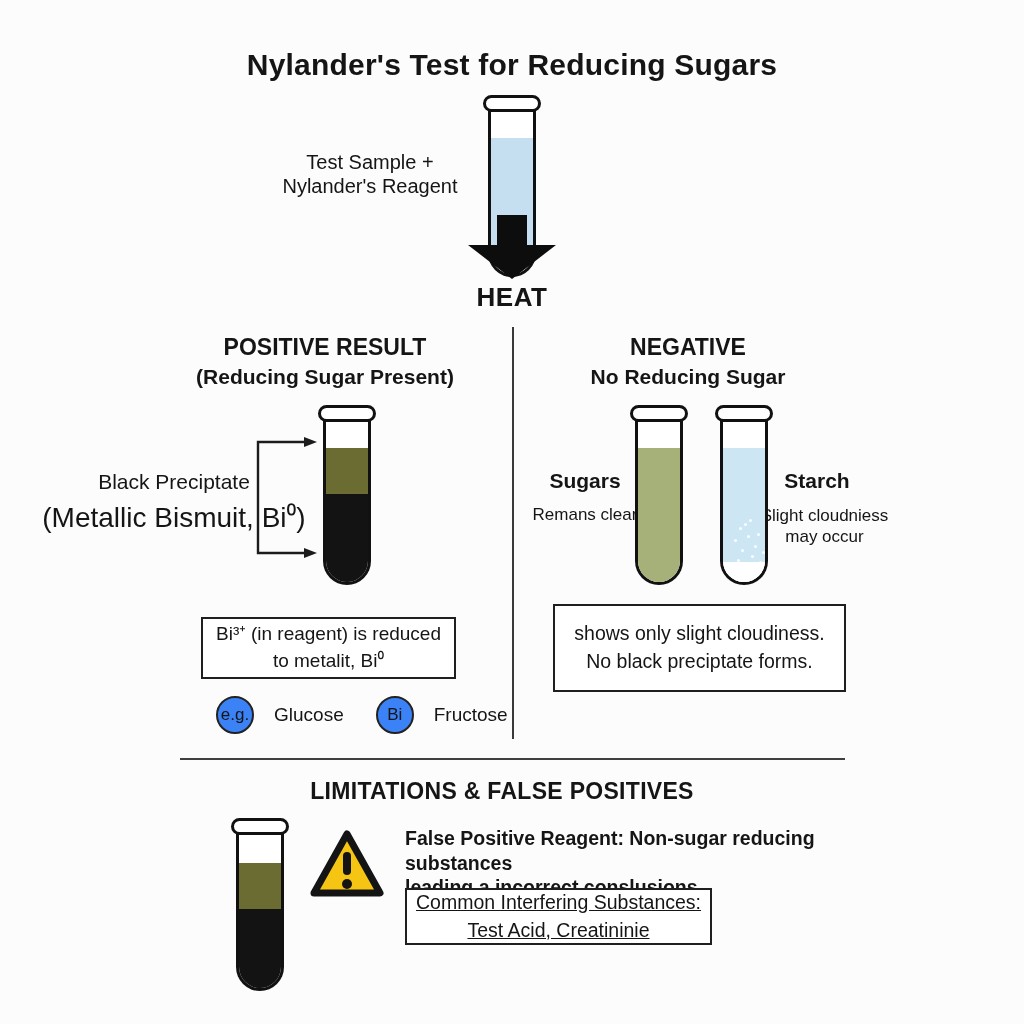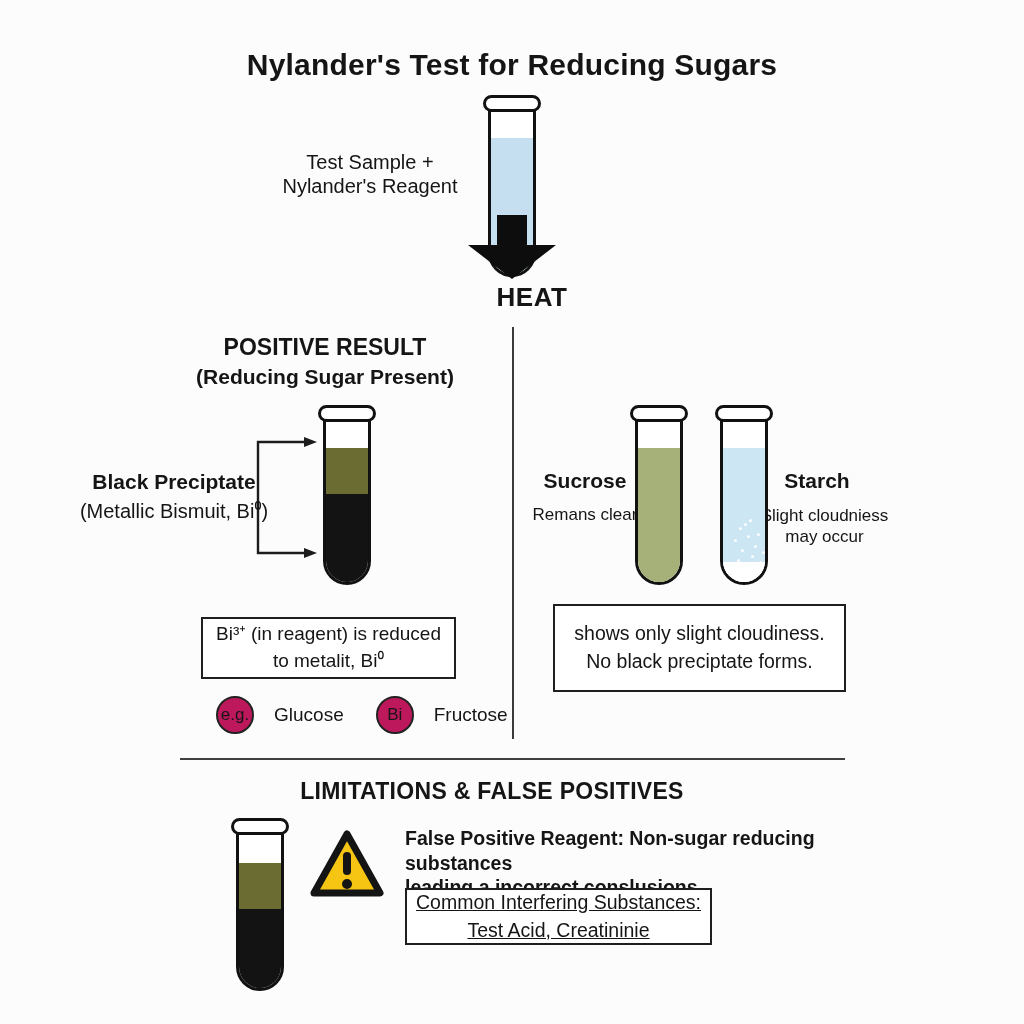--- a/index.html
+++ b/index.html
@@ -24,54 +24,54 @@
   .speckles{position:absolute;bottom:16px;left:6px;width:3px;height:3px;border-radius:50%;background:#fff;opacity:.9;
     box-shadow:8px -4px 0 #fff,16px 2px 0 #fff,22px -8px 0 #fff,30px -2px 0 #fff,
     12px -14px 0 #fff,25px -18px 0 #fff,5px -24px 0 #fff,18px -28px 0 #fff,
     33px -12px 0 #fff,10px -36px 0 #fff,28px -30px 0 #fff,20px -44px 0 #fff,15px -40px 0 #fff;}
 
   
   .sample-label{top:150px;left:240px;width:260px;font-size:20px;line-height:24px;}
   .heat-arrow{top:215px;left:468px;width:88px;z-index:3;}
   .heat-arrow .shaft{width:30px;height:30px;background:#0d0d0d;margin:0 auto;}
   .heat-arrow .head{width:0;height:0;border-left:44px solid transparent;border-right:44px solid transparent;border-top:34px solid #0d0d0d;}
-  .heat-label{top:282px;left:432px;width:200px;font-size:26px;font-weight:bold;letter-spacing:.5px;}
+  .heat-label{top:282px;left:412px;width:200px;font-size:26px;font-weight:bold;letter-spacing:.5px;}
 
   
   .vdivider{top:327px;left:512px;width:2px;height:412px;background:#3a3a3a;}
   .hdivider{top:758px;left:180px;width:665px;height:2px;background:#3f3f3f;}
 
   
   .pos-head{top:334px;left:110px;width:430px;}
   .neg-head{top:334px;left:523px;width:330px;}
   .h1{font-size:23px;font-weight:bold;}
   .h2{font-size:21px;font-weight:bold;margin-top:4px;}
 
   
   .precip-label{top:470px;left:28px;width:292px;}
-  .precip-l1{font-size:21px;font-weight:bold;}
-  .precip-l2{font-size:20px;margin-top:3px;}
+  .precip-l1{font-size:21px;font-weight:normal;}
+  .precip-l2{font-size:28px;margin-top:3px;}
   .note-box{border:2px solid #1f1f1f;background:#fff;font-size:19px;line-height:1.42;display:flex;flex-direction:column;justify-content:center;}
   .box1{top:617px;left:201px;width:251px;height:58px;}
   .examples{top:696px;left:216px;display:flex;align-items:center;}
-  .eg-circle{width:38px;height:38px;border:2.5px solid #222;border-radius:50%;background:#be185d;
+  .eg-circle{width:38px;height:38px;border:2.5px solid #222;border-radius:50%;background:#3b82f6;
     display:flex;align-items:center;justify-content:center;font-size:17px;flex:0 0 auto;box-sizing:border-box;}
   .eg-label{font-size:19px;margin-left:20px;}
   .eg-gap{width:32px;}
 
   
   .sucrose-label{top:469px;left:518px;width:134px;}
   .starch-label{top:469px;left:752px;width:130px;}
   .tube-name{font-size:21px;font-weight:bold;}
   .tube-note{font-size:17px;line-height:21px;margin-top:11px;}
   .box2{top:604px;left:553px;width:289px;height:84px;font-size:19.5px;}
   .starch-note{top:505px;left:742px;width:165px;font-size:17px;line-height:21px;}
 
   
-  .limit-head{top:778px;left:8px;width:968px;font-size:23px;font-weight:bold;letter-spacing:.3px;}
+  .limit-head{top:778px;left:18px;width:968px;font-size:23px;font-weight:bold;letter-spacing:.3px;}
   .warn-text{top:826px;left:405px;width:470px;font-size:19.5px;font-weight:bold;line-height:24.5px;}
   .box3{top:888px;left:405px;width:303px;height:53px;font-size:19.5px;text-decoration:underline;}
 
   
   .c-lightblue{background:var(--liquid_light_blue);}
   .c-olive{background:var(--precipitate_olive);}
   .c-black{background:var(--precipitate_black);}
   .c-sage{background:var(--sucrose_sage);}
   .c-starchblue{background:var(--starch_blue);}
 </style>
@@ -133,39 +133,43 @@
   </div>
 
   <div class="abs examples">
     <div class="eg-circle">e.g.</div>
     <div class="eg-label">Glucose</div>
     <div class="eg-gap"></div>
     <div class="eg-circle">Bi</div>
     <div class="eg-label">Fructose</div>
   </div>
 
+  <div class="abs neg-head center">
+    <div class="h1">NEGATIVE</div>
+    <div class="h2">No Reducing Sugar</div>
+  </div>
 
   <div class="tube" style="left:630px;top:405px;">
     <div class="rim"></div>
     <div class="body" style="height:167px;">
       <div class="liquid c-sage" style="top:30px;bottom:0;"></div>
     </div>
   </div>
 
   <div class="tube" style="left:715px;top:405px;">
     <div class="rim"></div>
     <div class="body" style="height:167px;">
       <div class="liquid c-starchblue" style="top:30px;bottom:0;"></div>
       <div class="sediment"></div>
       <div class="speckles"></div>
     </div>
   </div>
 
   <div class="abs sucrose-label center">
-    <div class="tube-name">Sucrose</div>
+    <div class="tube-name">Sugars</div>
     <div class="tube-note">Remans clear</div>
   </div>
 
   <div class="abs starch-label center">
     <div class="tube-name">Starch</div>
   </div>
   <div class="abs starch-note center">
     <div>Slight cloudniess</div>
     <div>may occur</div>
   </div>

